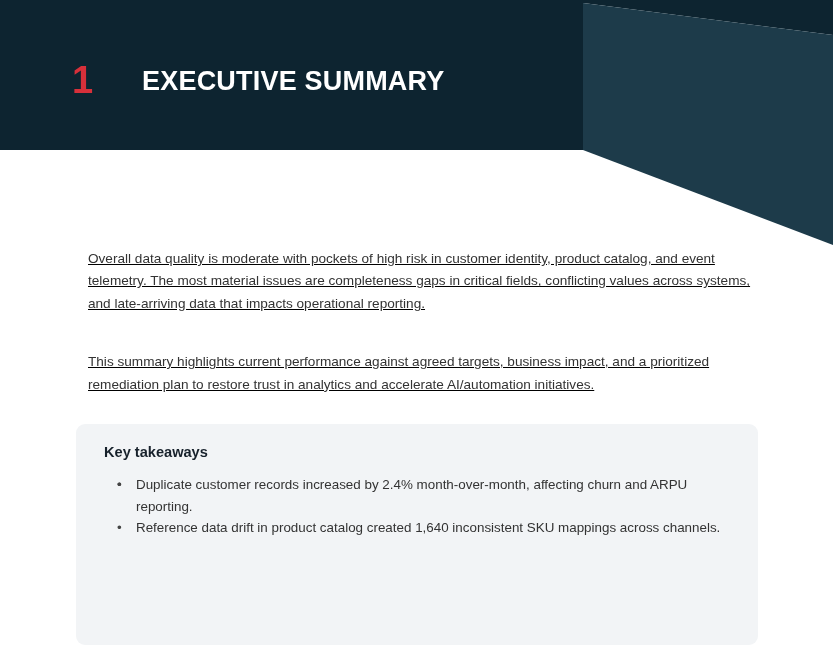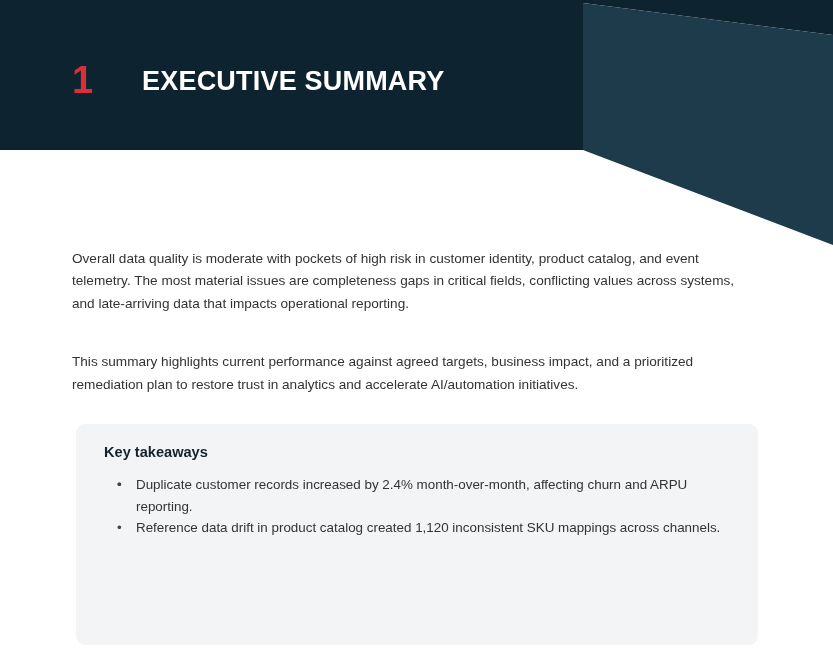--- a/index.html
+++ b/index.html
@@ -44,22 +44,23 @@
     font-weight:bold;
     color:#ffffff;
     line-height:38px;
     letter-spacing:0.2px;
     margin-left:16px;
   }
 
   
   .body-copy {
     position:absolute;
-    left:72px; top:248px;
+    left:88px; top:248px;
     width:686px;
+    text-decoration:underline;
   }
   .para {
     font-size:13.6px;
     line-height:22.4px;
     color:#333333;
   }
   .para + .para { margin-top:36px; }
 
   
   .callout {
@@ -124,18 +125,18 @@
     <ul class="callout-list">
       <li>
         <span class="bullet">•</span>
       </li>
       <li>
         <span class="bullet">•</span>
         <span>Duplicate customer records increased by 2.4% month-over-month, affecting churn and ARPU reporting.</span>
       </li>
       <li>
         <span class="bullet">•</span>
-        <span>Reference data drift in product catalog created 1,120 inconsistent SKU mappings across channels.</span>
+        <span>Reference data drift in product catalog created 1,640 inconsistent SKU mappings across channels.</span>
       </li>
     </ul>
   </div>
 
 </div>
 
 </body></html>

